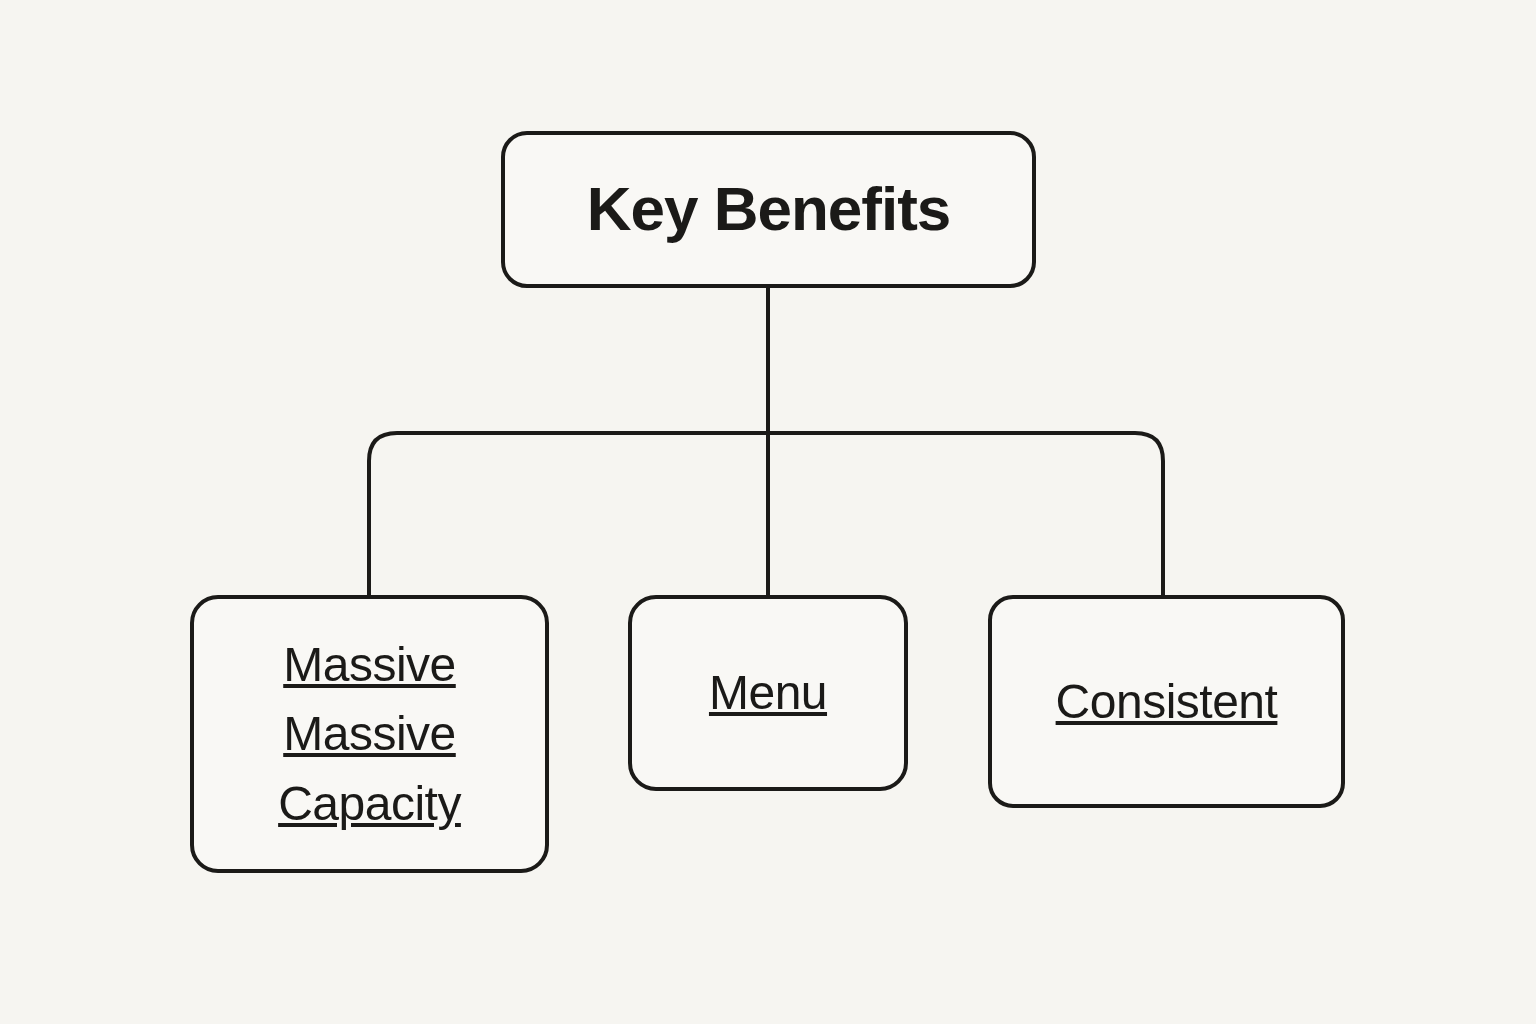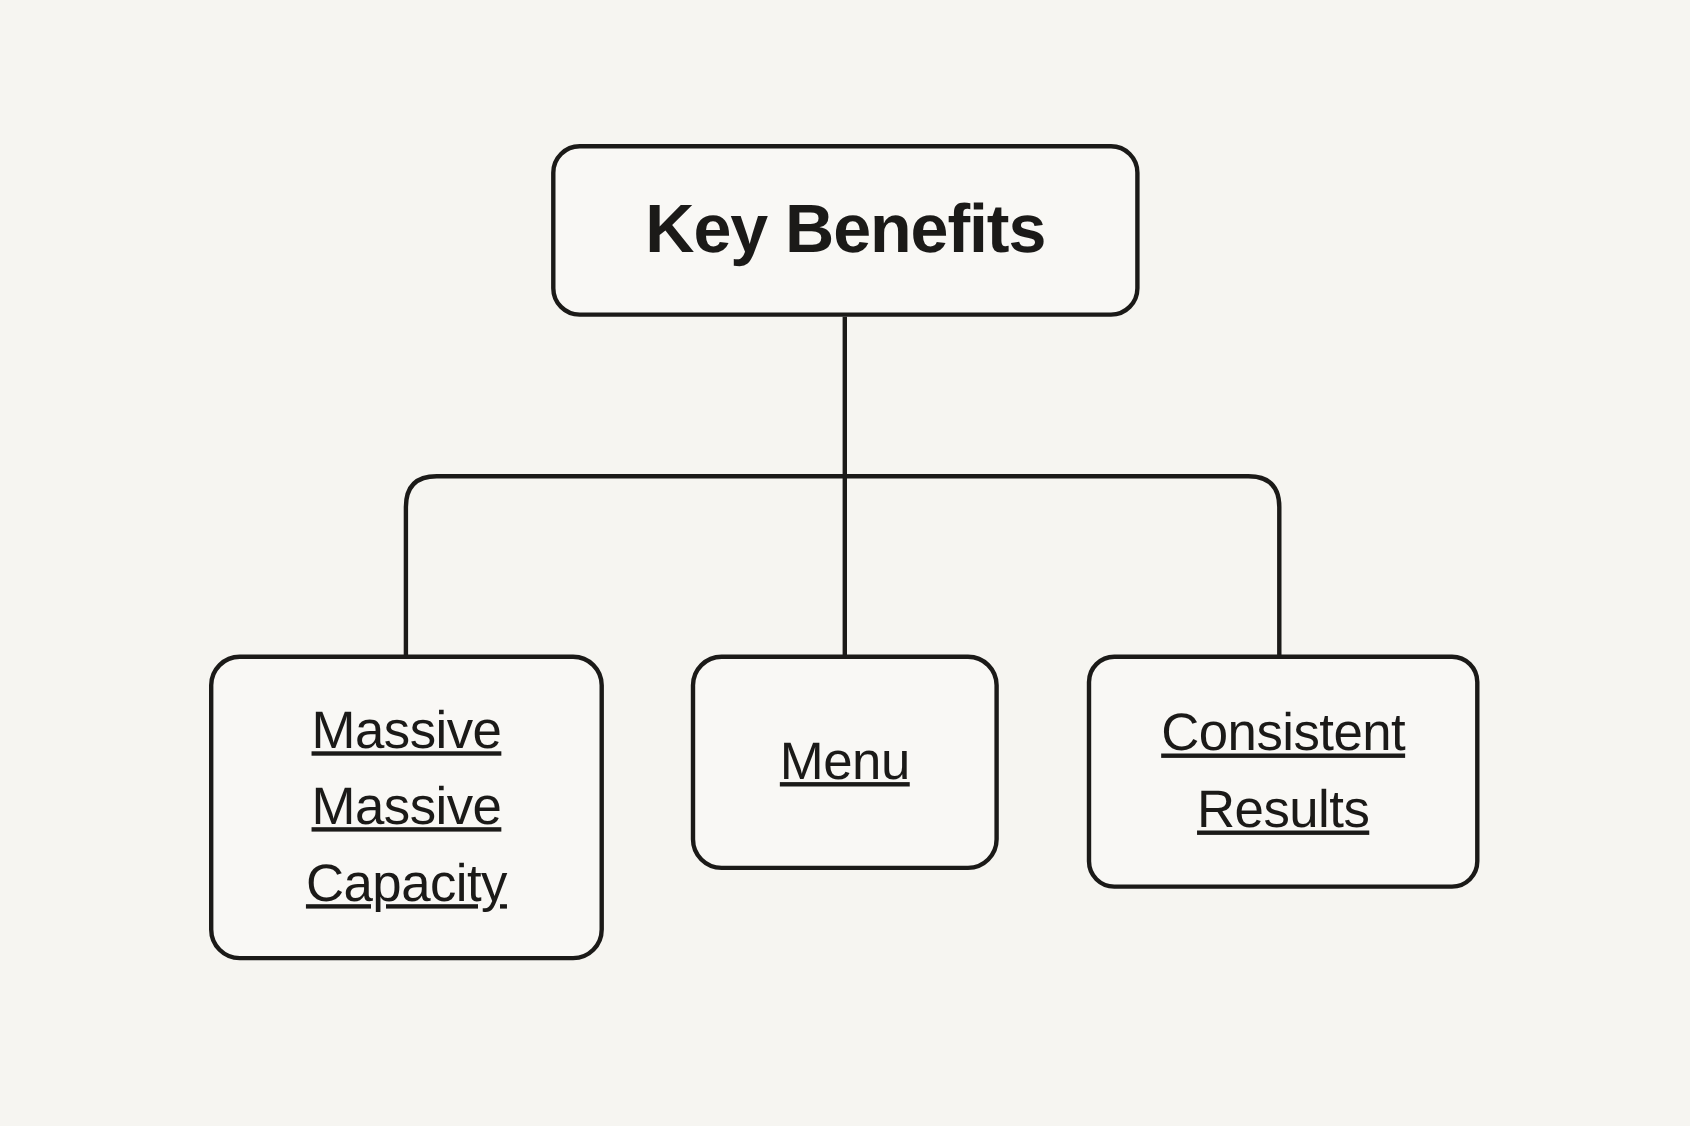--- a/index.html
+++ b/index.html
@@ -99,16 +99,15 @@
     <div class="line">Massive</div>
     <div class="line">Capacity</div>
   </div>
 
   <div class="node node-child node-middle">
     <div class="line">Menu</div>
   </div>
 
   <div class="node node-child node-right">
     <div class="line">Consistent</div>
-    <div class="line">Results</div>
   </div>
 
 </div>
 
 </body></html>

